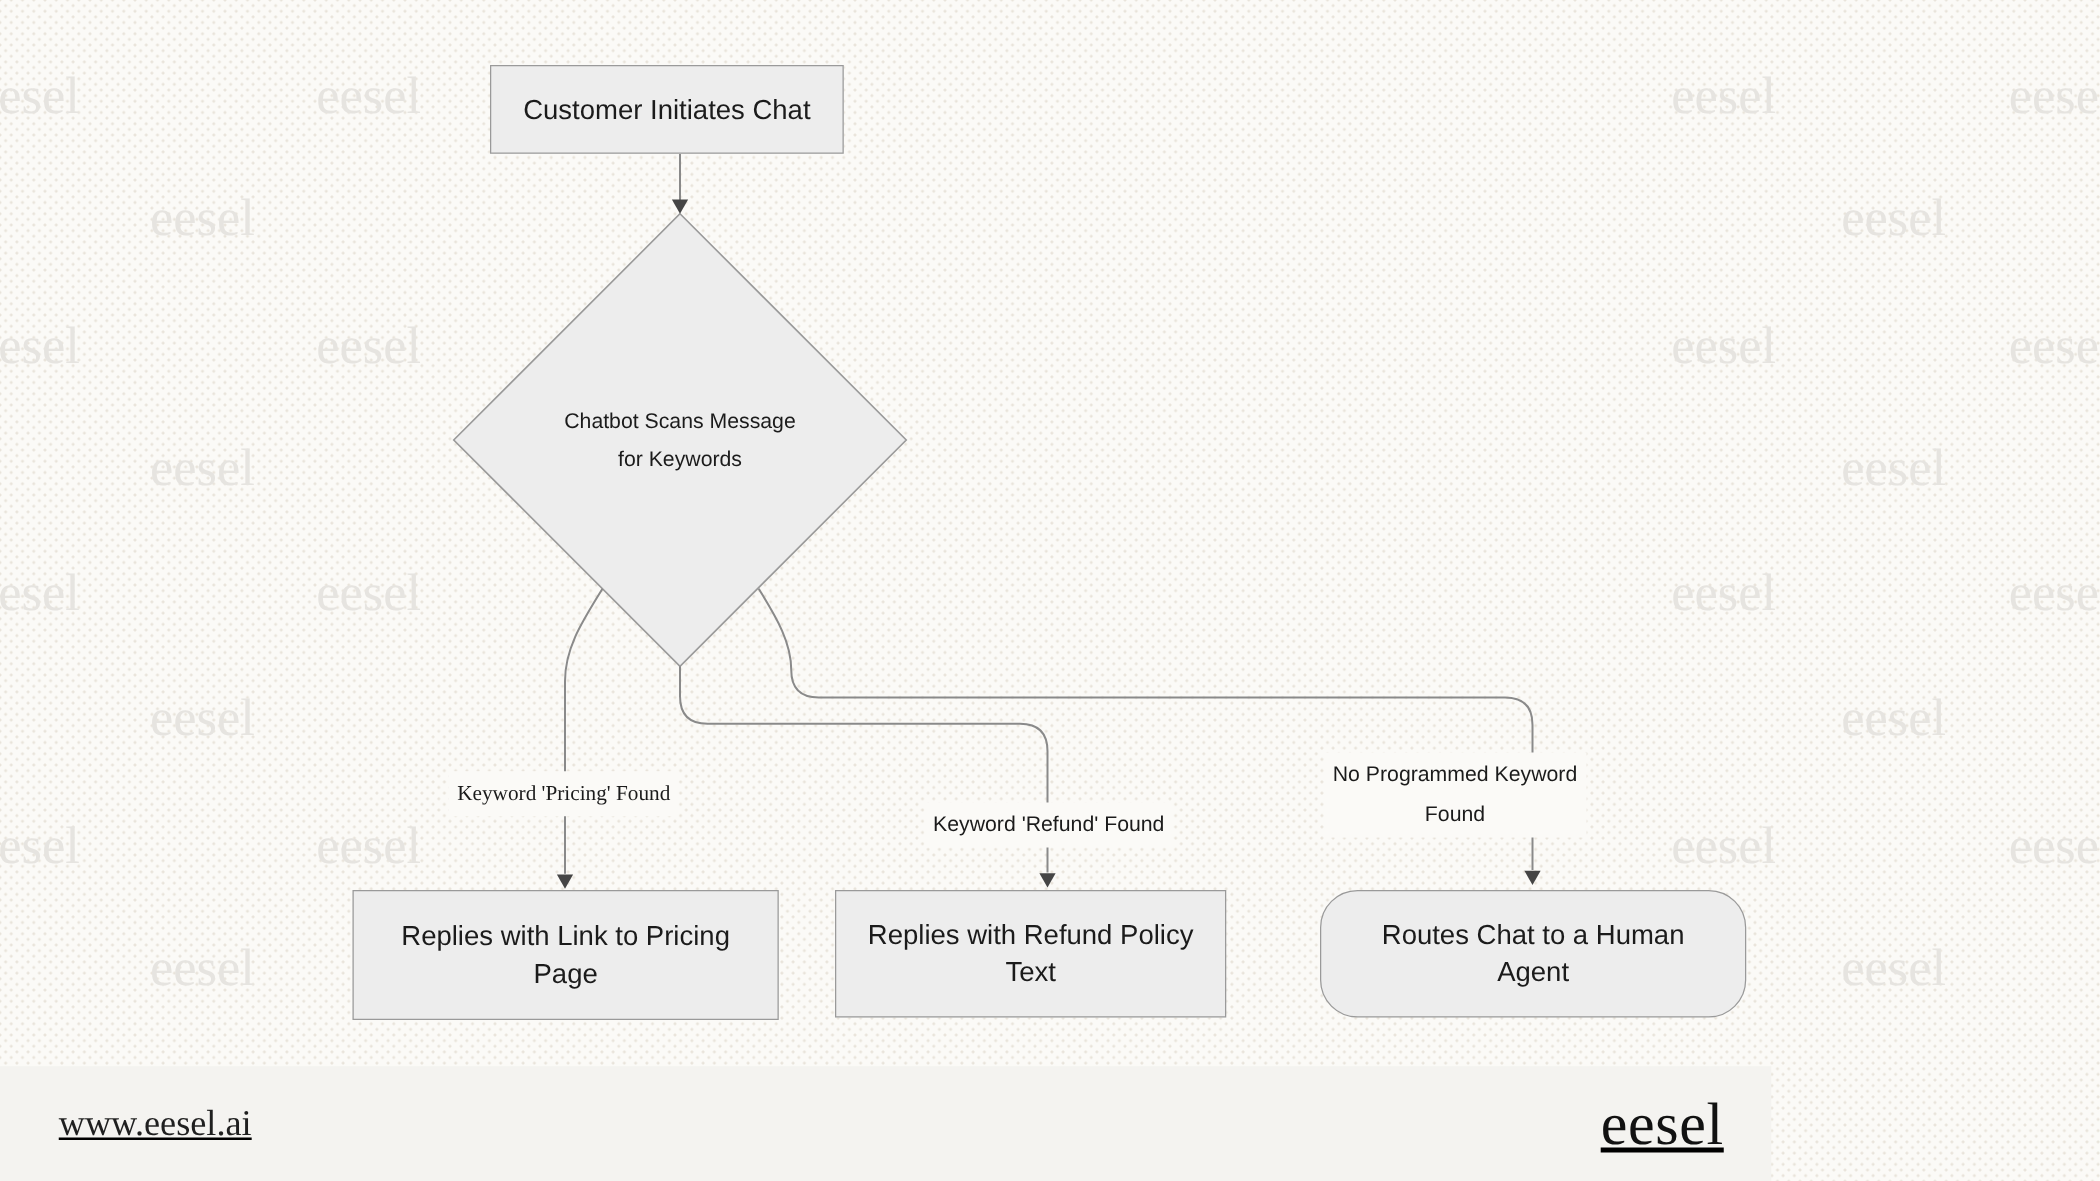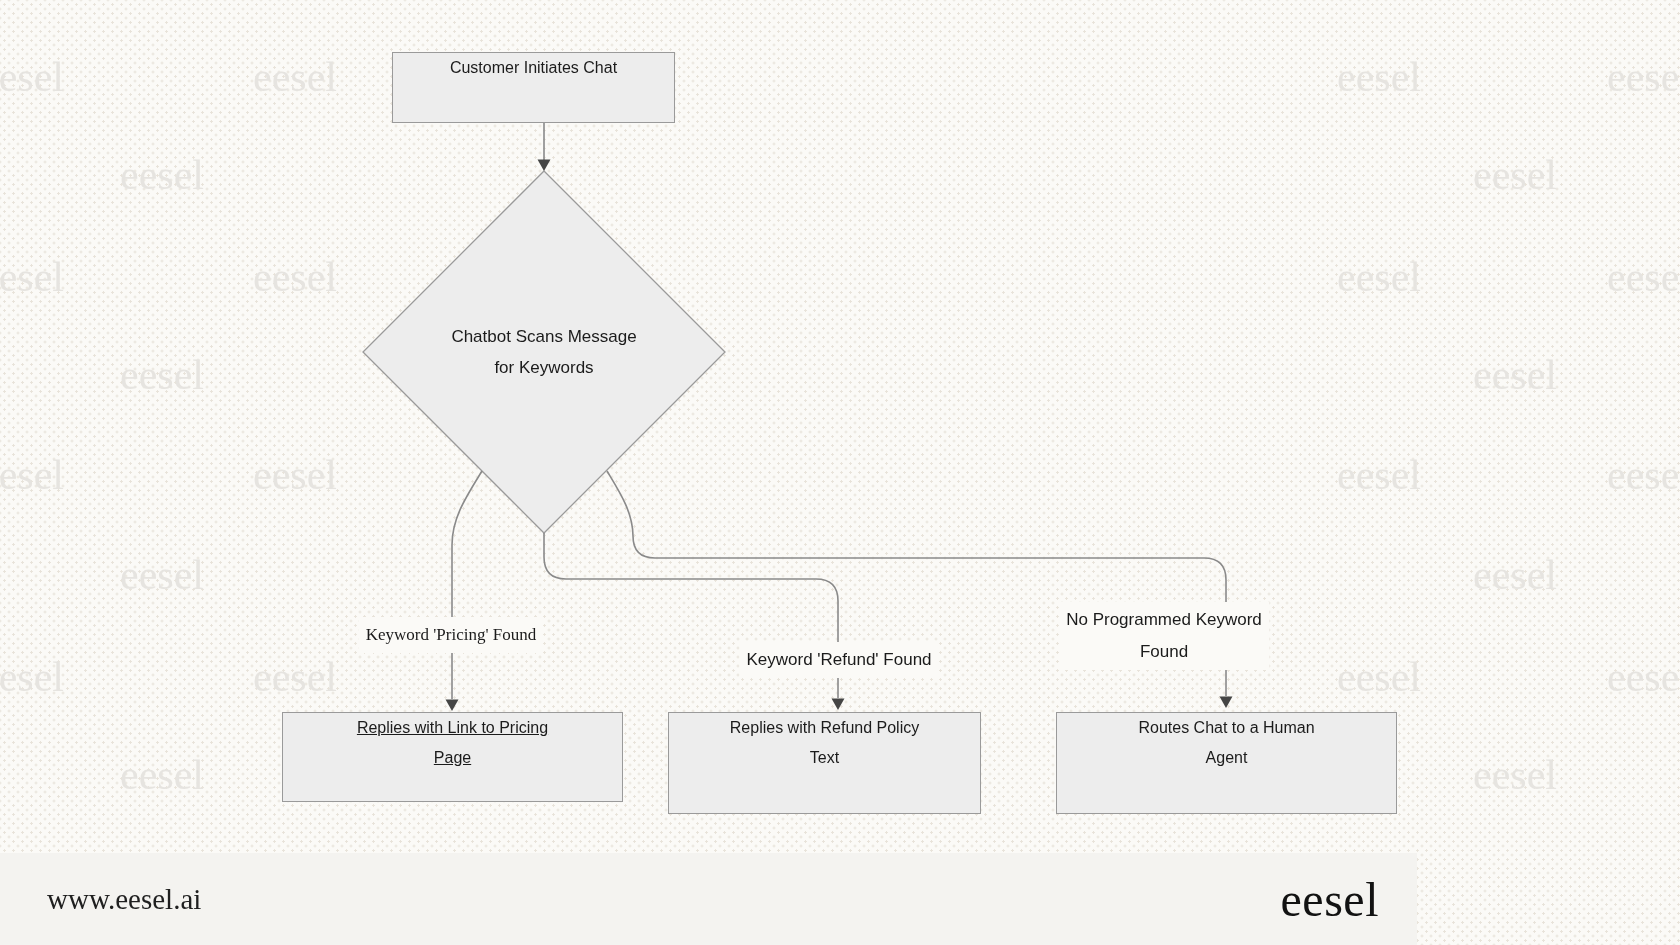--- a/index.html
+++ b/index.html
@@ -32,23 +32,23 @@
     font-family:"Liberation Serif",serif;
     font-size:42px;line-height:42px;
     color:var(--watermark-color);
     white-space:nowrap;
   }
   .edge-svg{position:absolute;left:0;top:0;z-index:2;}
   .node{
     position:absolute;z-index:3;
     background:var(--node-fill);
     border:1px solid var(--node-border);
-    display:flex;flex-direction:column;align-items:center;justify-content:flex-start;
+    display:flex;flex-direction:column;align-items:center;justify-content:center;
     color:var(--text-color);
-    font-size:16px;line-height:30px;
+    font-size:22px;line-height:30px;
     text-align:center;
   }
   .node .line{white-space:nowrap;}
   .diamond-text{
     position:absolute;z-index:3;
     transform:translate(-50%,-50%);
     color:var(--text-color);
     font-size:17px;line-height:31px;
     text-align:center;white-space:nowrap;
   }
@@ -60,20 +60,21 @@
     color:var(--text-color);
     font-size:17px;line-height:32px;
     text-align:center;white-space:nowrap;
   }
   .footer{
     position:absolute;left:0;bottom:0;z-index:5;
     width:1417px;height:92px;
     background:var(--footer-bg);
     display:flex;align-items:center;justify-content:space-between;
     padding:0 38px 0 47px;
+    text-decoration:underline;
   }
   .footer-url{
     font-family:"Liberation Serif",serif;
     font-size:29px;color:#1F1F1F;
   }
   .footer-logo{
     font-family:"Liberation Serif",serif;
     font-size:48px;color:#121212;letter-spacing:0.5px;
   }
 </style>
@@ -134,31 +135,31 @@
 
 <div class="node" style="left:392px;top:52px;width:283px;height:71px;">
   <div class="line">Customer Initiates Chat</div>
 </div>
 
 <div class="diamond-text" style="left:544px;top:352px;">
   <div class="line">Chatbot Scans Message</div>
   <div class="line">for Keywords</div>
 </div>
 
-<div class="node" style="left:282px;top:712px;width:341px;height:90px;text-decoration:underline;">
+<div class="node" style="left:282px;top:712px;width:341px;height:104px;">
   <div class="line">Replies with Link to Pricing</div>
   <div class="line">Page</div>
 </div>
 
 <div class="node" style="left:668px;top:712px;width:313px;height:102px;">
   <div class="line">Replies with Refund Policy</div>
   <div class="line">Text</div>
 </div>
 
-<div class="node" style="left:1056px;top:712px;width:341px;height:102px;">
+<div class="node" style="left:1056px;top:712px;width:341px;height:102px;border-radius:30px;">
   <div class="line">Routes Chat to a Human</div>
   <div class="line">Agent</div>
 </div>
 
 <div class="edge-label" style="left:451px;top:635px;font-family:Liberation Serif, serif;">Keyword 'Pricing' Found</div>
 
 <div class="edge-label" style="left:839px;top:660px;">Keyword 'Refund' Found</div>
 
 <div class="edge-label" style="left:1164px;top:636px;">
   <div>No Programmed Keyword</div>

